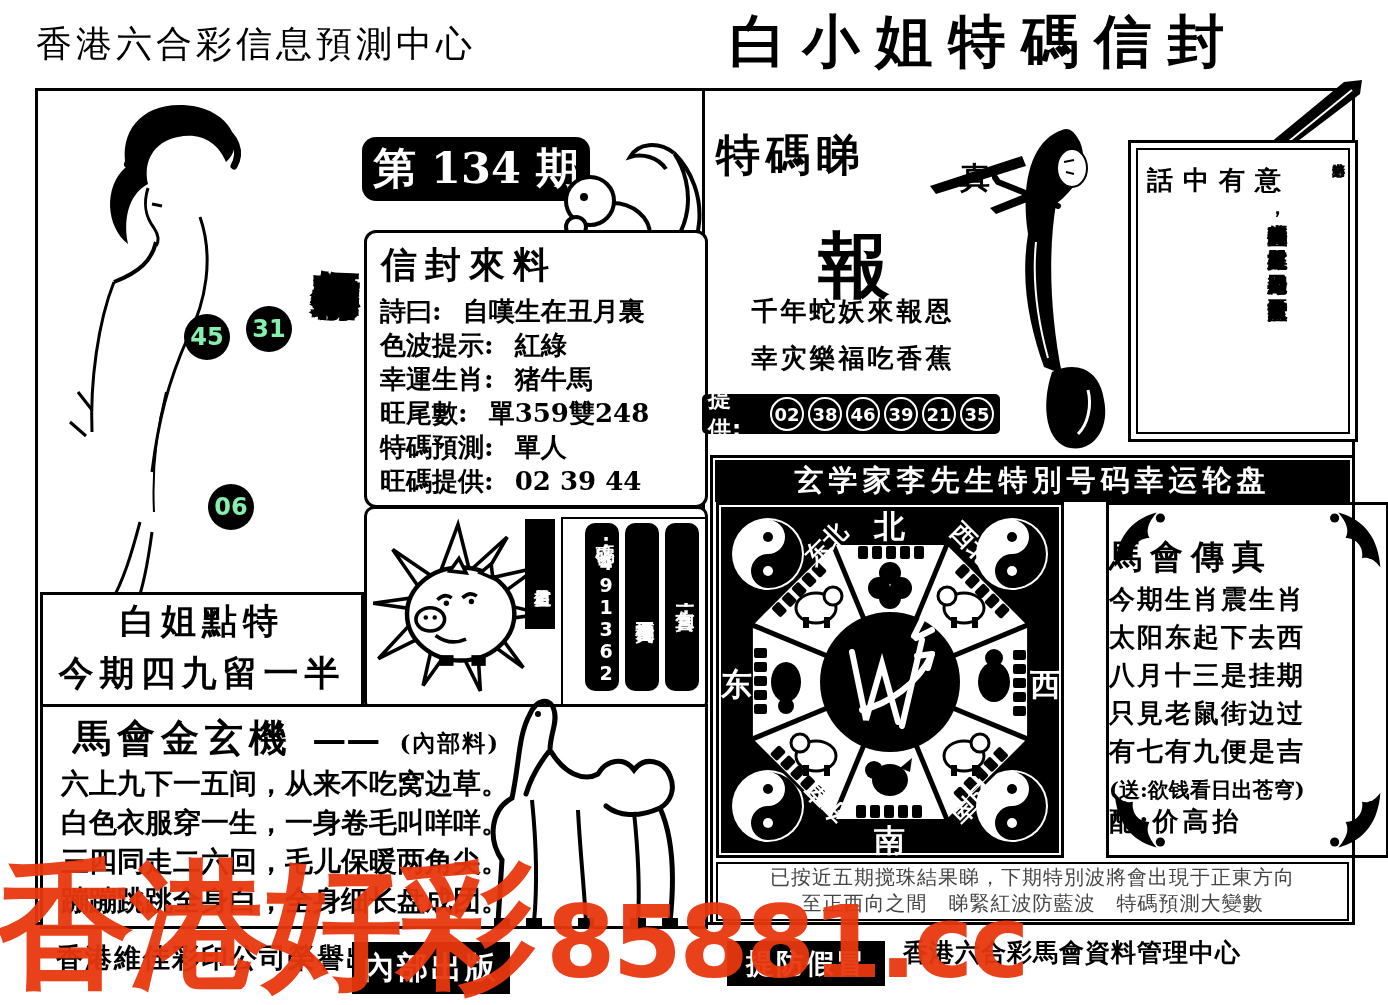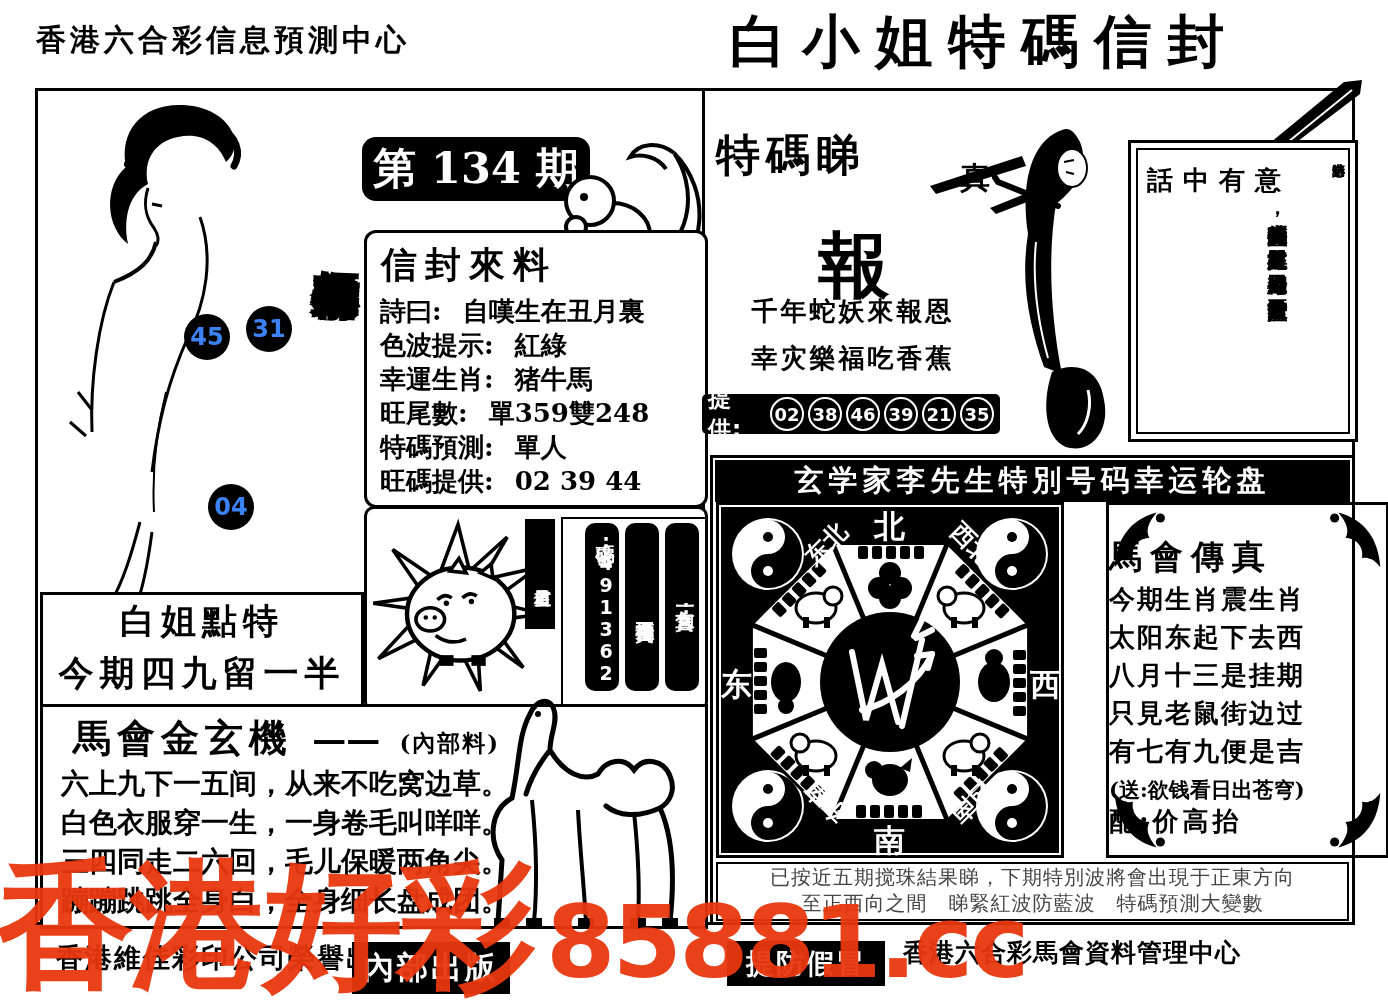--- a/index.html
+++ b/index.html
@@ -2,26 +2,26 @@
 <html><head>
 <meta charset="utf-8">
 <style>
   html,body{margin:0;padding:0;background:#dcdcdc;}
   .page{position:relative;width:1388px;height:1005px;background:#fff;overflow:hidden;
         font-family:"DejaVu Sans",sans-serif;color:#000;}
   .abs{position:absolute;}
   .serif{font-family:"DejaVu Serif",serif;}
   .vtext{writing-mode:vertical-rl;text-orientation:upright;}
   .hollow{color:#fff;-webkit-text-stroke:2.2px #000;text-shadow:0 0 1px #000;}
-  .ballLg{width:46px;height:46px;border-radius:50%;background:#000;color:#3b82f6;
+  .ballLg{width:46px;height:46px;border-radius:50%;background:#000;color:#86efac;
           display:flex;align-items:center;justify-content:center;
           font-weight:bold;font-size:24px;}
   .box{border:3px solid #000;background:#fff;}
   
-  #hdrLeft{left:36px;top:20px;font-size:30px;font-weight:bold;letter-spacing:4px;}
+  #hdrLeft{left:36px;top:20px;font-size:36px;font-weight:normal;letter-spacing:4px;}
   #hdrTitle{left:600px;top:4px;width:770px;font-size:57px;font-weight:bold;
             letter-spacing:16px;text-align:center;}
   
   #outerBox{left:35px;top:88px;width:1314px;height:831px;border:3px solid #000;}
   #divider{left:702px;top:88px;height:837px;border-left:3px solid #000;}
   
   #womanLeft{left:48px;top:92px;}
   #vertTitle{left:298px;top:236px;width:60px;height:392px;font-size:46px;line-height:55px;
              font-weight:bold;transform:rotate(2.5deg);}
   #ball45{left:184px;top:314px;} #ball31{left:246px;top:306px;} #ball06{left:208px;top:484px;}
@@ -133,21 +133,21 @@
     <path d="M152,125 C166,165 158,210 140,245 C120,290 110,330 104,380" fill="none" stroke="#000" stroke-width="3"></path>
     <path d="M66,190 C50,230 42,290 44,340" fill="none" stroke="#000" stroke-width="3"></path>
     <path d="M30,300 l14,18 M22,330 l16,14" stroke="#000" stroke-width="3"></path>
     <path d="M92,430 C84,460 76,488 62,512 M104,440 C100,470 96,494 88,514" fill="none" stroke="#000" stroke-width="3"></path>
     <path d="M118,300 C108,340 104,380 106,420" fill="none" stroke="#000" stroke-width="2"></path>
   </svg>
 
   <div id="vertTitle" class="abs vtext hollow serif">白小姐特碼信封</div>
   <div id="ball45" class="abs ballLg">45</div>
   <div id="ball31" class="abs ballLg">31</div>
-  <div id="ball06" class="abs ballLg">04</div>
+  <div id="ball06" class="abs ballLg">06</div>
 
   <div id="issueBadge" class="abs serif">第 134 期</div>
 
   <svg id="squirrel" class="abs" width="168" height="162" viewBox="0 0 168 162">
     <path d="M120,145 C160,125 166,60 128,22 C150,55 148,105 108,128 Z" fill="#fff" stroke="#000" stroke-width="4"></path>
     <path d="M128,22 C112,10 92,12 84,26 C96,22 112,26 120,38" fill="#fff" stroke="#000" stroke-width="4"></path>
     <ellipse cx="66" cy="104" rx="38" ry="32" fill="#fff" stroke="#000" stroke-width="4"></ellipse>
     <circle cx="44" cy="70" r="24" fill="#fff" stroke="#000" stroke-width="4"></circle>
     <path d="M34,50 l-6,-16 l16,8 Z" fill="#000"></path>
     <circle cx="38" cy="66" r="4" fill="#000"></circle>

